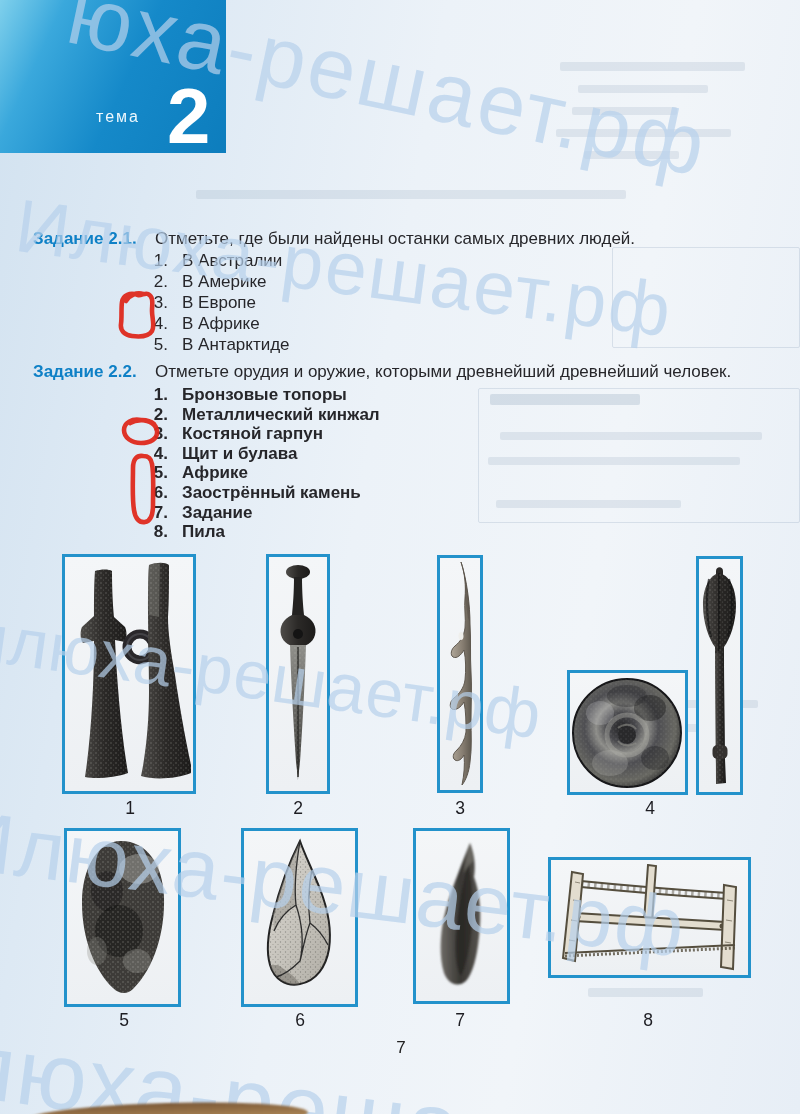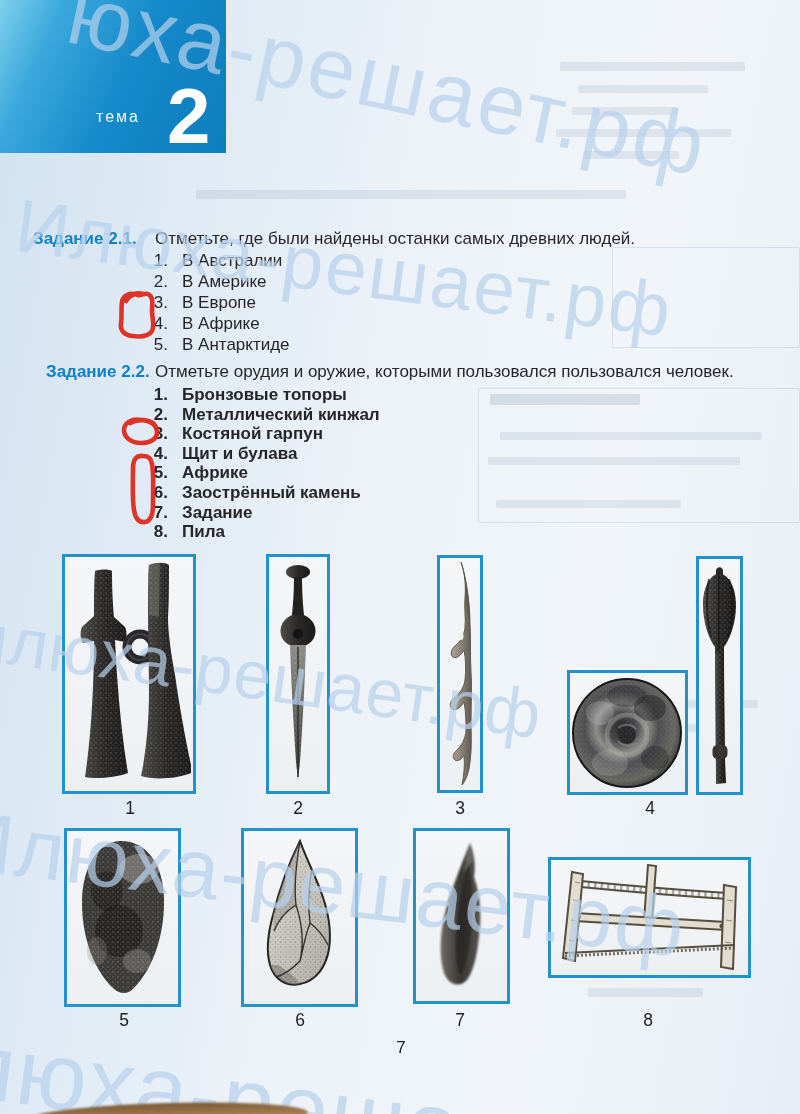--- a/index.html
+++ b/index.html
@@ -124,22 +124,22 @@
   <div class="task-label" style="left:33px;top:229px">Задание 2.1.</div>
   <div class="task-instr" style="left:155px;top:229px">Отметьте, где были найдены останки самых древних людей.</div>
   <ol class="tasklist list-1" style="left:130px;top:246px">
     <li>В Австралии</li>
     <li>В Америке</li>
     <li>В Европе</li>
     <li>В Африке</li>
     <li>В Антарктиде</li>
   </ol>
 
-  <div class="task-label" style="left:46px;top:362px">Задание 2.2.</div>
-  <div class="task-instr" style="left:155px;top:362px">Отметьте орудия и оружие, которыми пользовался пользовался человек.</div>
+  <div class="task-label" style="left:33px;top:362px">Задание 2.2.</div>
+  <div class="task-instr" style="left:155px;top:362px">Отметьте орудия и оружие, которыми древнейший древнейший человек.</div>
   <ol class="tasklist list-2" style="left:130px;top:381px">
     <li>Бронзовые топоры</li>
     <li>Металлический кинжал</li>
     <li>Костяной гарпун</li>
     <li>Щит и булава</li>
     <li>Африке</li>
     <li>Заострённый камень</li>
     <li>Задание</li>
     <li>Пила</li>
   </ol>

